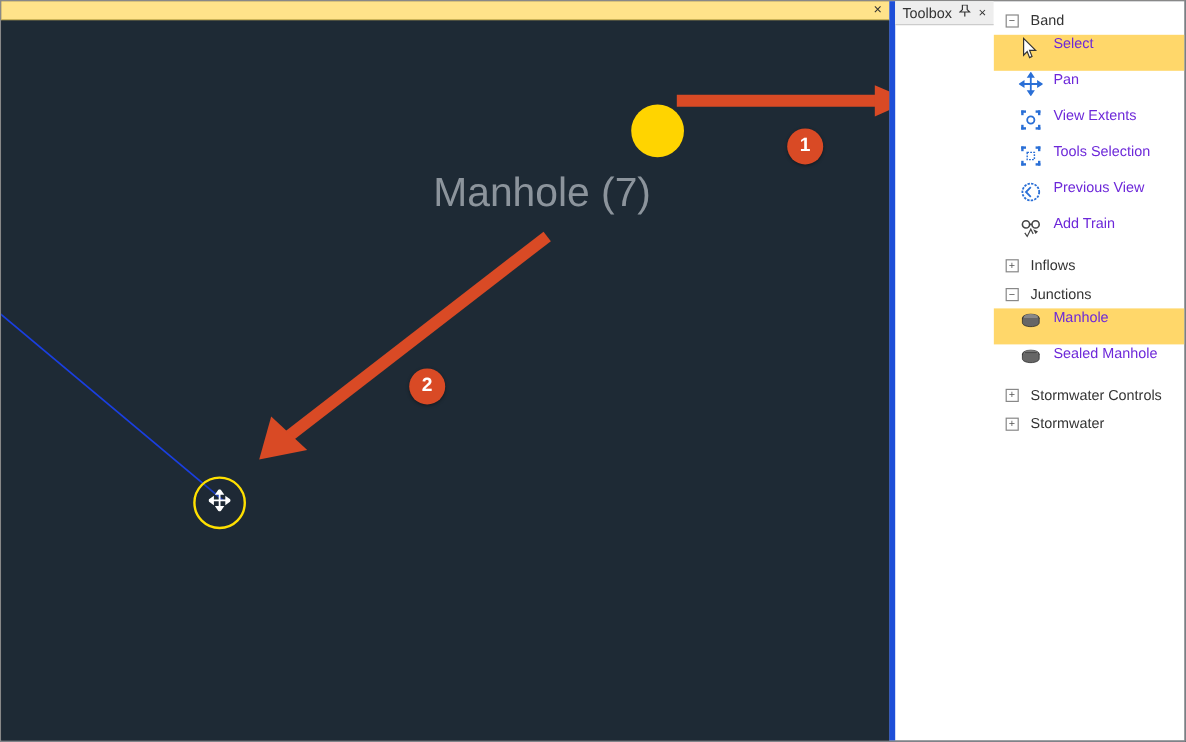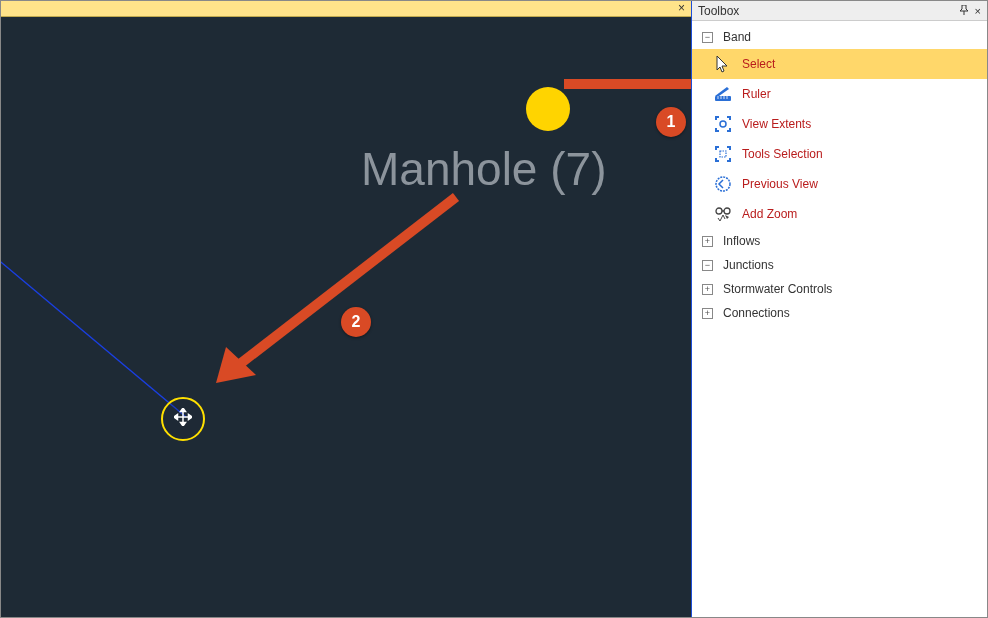--- a/index.html
+++ b/index.html
@@ -2,38 +2,38 @@
 <html><head>
 <meta charset="utf-8">
 <style>
   * { box-sizing: border-box; margin: 0; padding: 0; font-family: "Segoe UI", Tahoma, sans-serif; }
   html, body { width: 988px; height: 618px; overflow: hidden; }
   .app { display: flex; width: 988px; height: 618px; background: #1e2a35; border: 1px solid #888; }
   .canvas-wrap { flex: 1; display: flex; flex-direction: column; position: relative; }
   .canvas-yellowbar { height: 16px; background: #ffe38a; border-bottom: 1px solid #c0a94f; position: relative; }
   .canvas-yellowbar .xbtn { position: absolute; right: 6px; top: 0px; font-size: 12px; color: #333; cursor: pointer; }
   .canvas { flex: 1; background: #1e2a35; position: relative; overflow: hidden; }
-  .canvas .big-label { position: absolute; left: 360px; top: 125px; font-size: 46px; font-weight: 400; color: #8c949c; white-space: nowrap; }
+  .canvas .big-label { position: absolute; left: 360px; top: 125px; font-size: 34px; font-weight: 400; color: #8c949c; white-space: nowrap; }
   .canvas .yellow-dot { position: absolute; left: 525px; top: 70px; width: 44px; height: 44px; border-radius: 50%; background: #ffd400; }
   .canvas .blue-line { position: absolute; left: -30px; top: 190px; width: 300px; height: 300px; pointer-events: none; }
   .canvas .node-circle { position: absolute; left: 160px; top: 380px; width: 44px; height: 44px; border: 2px solid #ffe000; border-radius: 50%; background: rgba(30,42,53,0.2); display: flex; align-items: center; justify-content: center; }
   .canvas .node-circle .move-cursor { font-size: 16px; color: #fff; }
   .arrow { position: absolute; pointer-events: none; }
   .callout-num { position: absolute; width: 30px; height: 30px; border-radius: 50%; background: #d94a25; color: #fff; font-size: 16px; font-weight: 600; display: flex; align-items: center; justify-content: center; box-shadow: 0 1px 3px rgba(0,0,0,0.4); }
   
-  .toolbox { width: 296px; background: #fff; border-left: 1px solid #1d4ed8; display: flex; flex-direction: column; font-size: 12px; }
+  .toolbox { width: 246px; background: #fff; border-left: 5px solid #1d4ed8; display: flex; flex-direction: row; font-size: 12px; }
   .toolbox-header { height: 20px; background: #eee; border-bottom: 1px solid #ccc; display: flex; align-items: center; padding: 0 6px; color: #333; }
   .toolbox-header .title { flex: 1; }
   .toolbox-header .pin, .toolbox-header .close { margin-left: 6px; font-size: 11px; color: #333; cursor: pointer; }
   .toolbox-body { flex: 1; overflow: auto; padding-top: 4px; }
   .tree-group { }
   .tree-group-header { display: flex; align-items: center; height: 24px; padding-left: 10px; color: #333; cursor: pointer; }
   .tree-group-header .pm { width: 11px; height: 11px; border: 1px solid #888; font-size: 9px; line-height: 9px; text-align: center; margin-right: 10px; color: #555; background: #fff; }
   .tree-group-header .lbl { }
-  .tree-item { display: flex; align-items: center; height: 30px; padding-left: 20px; cursor: pointer; color: #b91c1c; }
+  .tree-item { display: flex; height: 30px; padding-left: 20px; cursor: pointer; color: #6d28d9; }
   .tree-item.selected { background: #ffd76a; }
   .tree-item .icon { width: 22px; height: 22px; margin-right: 8px; display: flex; align-items: center; justify-content: center; }
   .tree-item .label { white-space: nowrap; }
   
   svg.icon-svg { width: 20px; height: 20px; }
 </style>
 </head>
 <body>
 
 <div class="app">
@@ -102,36 +102,36 @@
         <div class="tree-item selected">
           <span class="icon">
             <svg class="icon-svg" viewBox="0 0 20 20">
                 <path d="M4 2l0 14 3-3 2 5 2-1-2-5 5 0z" fill="#fff" stroke="#333" stroke-width="1"></path>
               </svg>
           </span>
           <span class="label">Select</span>
         </div>
 
 
-
-        <div class="tree-item">
-          <span class="icon">
-            <svg class="icon-svg" viewBox="0 0 20 20">
-                <rect x="2" y="12" width="16" height="5" rx="1" fill="#2a6fd6"></rect>
-                <path d="M2 12 L14 3 L16 5 L6 12" fill="#2a6fd6"></path>
-                <g stroke="#fff" stroke-width="0.8">
-                  <line x1="5" y1="12" x2="5" y2="15"></line>
-                  <line x1="8" y1="12" x2="8" y2="15"></line>
-                  <line x1="11" y1="12" x2="11" y2="15"></line>
-                  <line x1="14" y1="12" x2="14" y2="15"></line>
+        <div class="tree-item">
+          <span class="icon">
+            <svg class="icon-svg" viewBox="0 0 20 20">
+                <g stroke="#2a6fd6" stroke-width="1.5" fill="#2a6fd6">
+                  <line x1="10" y1="3" x2="10" y2="17"></line>
+                  <line x1="3" y1="10" x2="17" y2="10"></line>
+                  <polygon points="10,1 8,4 12,4"></polygon>
+                  <polygon points="10,19 8,16 12,16"></polygon>
+                  <polygon points="1,10 4,8 4,12"></polygon>
+                  <polygon points="19,10 16,8 16,12"></polygon>
                 </g>
               </svg>
           </span>
-          <span class="label">Ruler</span>
-        </div>
+          <span class="label">Pan</span>
+        </div>
+
 
         <div class="tree-item">
           <span class="icon">
             <svg class="icon-svg" viewBox="0 0 20 20">
                 <g fill="#2a6fd6">
                   <rect x="2" y="2" width="4" height="2"></rect>
                   <rect x="2" y="2" width="2" height="4"></rect>
                   <rect x="14" y="2" width="4" height="2"></rect>
                   <rect x="16" y="2" width="2" height="4"></rect>
                   <rect x="2" y="16" width="4" height="2"></rect>
@@ -177,52 +177,73 @@
         <div class="tree-item">
           <span class="icon">
             <svg class="icon-svg" viewBox="0 0 20 20">
                 <circle cx="6" cy="7" r="3" fill="none" stroke="#444" stroke-width="1.3"></circle>
                 <circle cx="14" cy="7" r="3" fill="none" stroke="#444" stroke-width="1.3"></circle>
                 <line x1="9" y1="7" x2="11" y2="7" stroke="#444" stroke-width="1.3"></line>
                 <path d="M5 14l2 3 3-6 2 4" fill="none" stroke="#444" stroke-width="1"></path>
                 <path d="M14 15l-2-4 4 2z" fill="#444"></path>
               </svg>
           </span>
-          <span class="label">Add Zoom</span>
+          <span class="label">Add Train</span>
         </div>
 
       </div>
 
       <div class="tree-group">
         <div class="tree-group-header">
           <span class="pm">+</span>
           <span class="lbl">Inflows</span>
         </div>
       </div>
 
       <div class="tree-group">
         <div class="tree-group-header">
           <span class="pm">−</span>
           <span class="lbl">Junctions</span>
         </div>
 
-
+        <div class="tree-item selected">
+          <span class="icon">
+            <svg class="icon-svg" viewBox="0 0 20 20">
+                <ellipse cx="10" cy="7" rx="7" ry="3.2" fill="#555" stroke="#222" stroke-width="0.6"></ellipse>
+                <ellipse cx="10" cy="6.2" rx="6" ry="2.5" fill="#888"></ellipse>
+                <path d="M3 7v4c0 1.8 3.1 3.2 7 3.2s7-1.4 7-3.2V7" fill="#666" stroke="#222" stroke-width="0.6"></path>
+              </svg>
+          </span>
+          <span class="label">Manhole</span>
+        </div>
+
+        <div class="tree-item">
+          <span class="icon">
+            <svg class="icon-svg" viewBox="0 0 20 20">
+                <ellipse cx="10" cy="7" rx="7" ry="3.2" fill="#555" stroke="#222" stroke-width="0.6"></ellipse>
+                <ellipse cx="10" cy="6.2" rx="6" ry="2.5" fill="#777"></ellipse>
+                <path d="M3 7v4c0 1.8 3.1 3.2 7 3.2s7-1.4 7-3.2V7" fill="#666" stroke="#222" stroke-width="0.6"></path>
+                <line x1="5" y1="6" x2="15" y2="6" stroke="#333" stroke-width="0.8"></line>
+              </svg>
+          </span>
+          <span class="label">Sealed Manhole</span>
+        </div>
 
       </div>
 
       <div class="tree-group">
         <div class="tree-group-header">
           <span class="pm">+</span>
           <span class="lbl">Stormwater Controls</span>
         </div>
       </div>
 
       <div class="tree-group">
         <div class="tree-group-header">
           <span class="pm">+</span>
-          <span class="lbl">Connections</span>
+          <span class="lbl">Stormwater</span>
         </div>
       </div>
 
     </div>
   </div>
 
 </div>
 
 </body></html>

